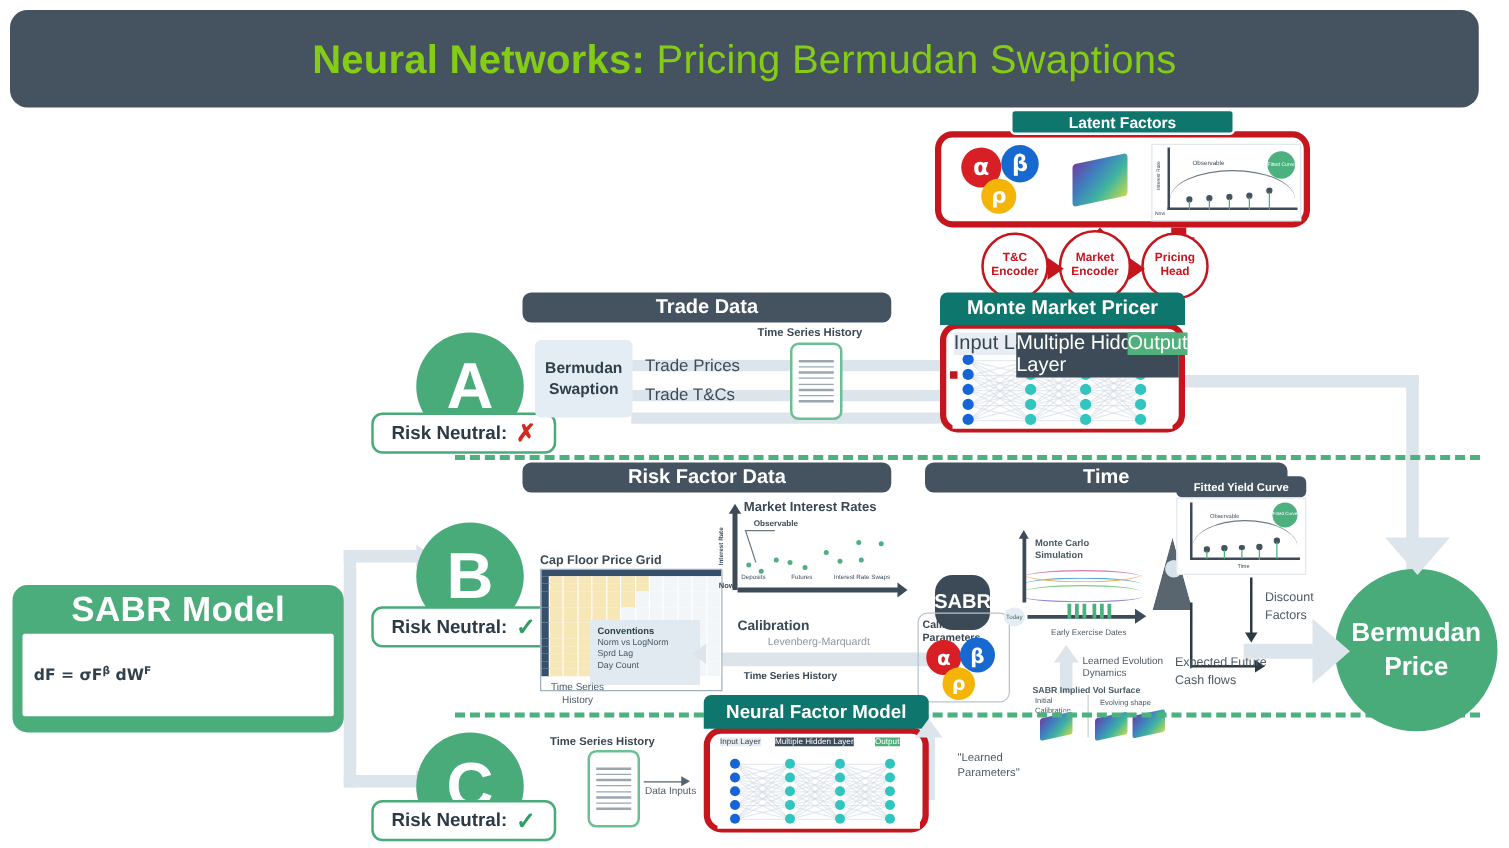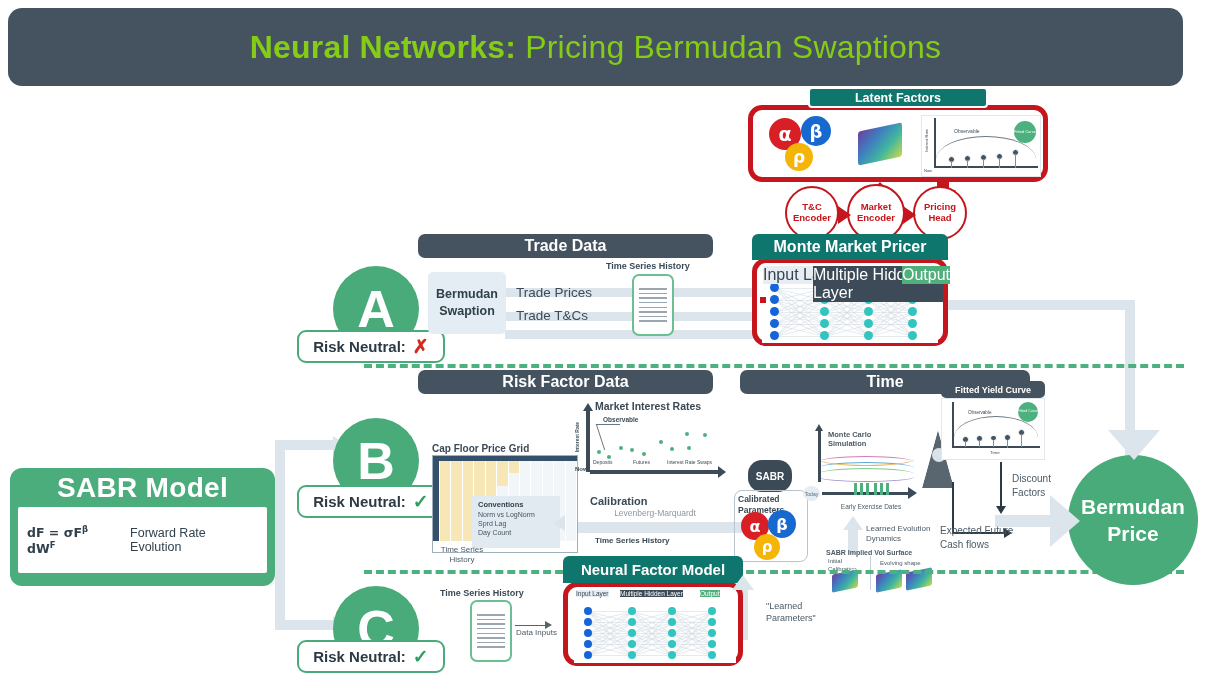--- a/index.html
+++ b/index.html
@@ -608,21 +608,21 @@
 </div>
 
 <div class="abs cap" style="left:590px;top:495px;width:130px;font-size:11px;">Calibration</div>
 <div class="abs cap-s" style="left:590px;top:508px;width:130px;font-size:8.5px;color:#8c98a2;">Levenberg-Marquardt</div>
 <div class="abs" style="left:553px;top:515px;width:0;height:0;border-top:8px solid transparent;border-bottom:8px solid transparent;border-right:12px solid #dde5ec;"></div>
 
 <div class="abs cap" style="left:595px;top:536px;width:120px;font-size:8px;">Time Series History</div>
 
 <div class="abs sect-hdr" style="left:740px;top:370px;width:290px;height:24px;">Time</div>
 
-<div class="abs" style="left:748px;top:460px;width:44px;height:32px;border-radius:14px;background:#3b4a56;color:#fff;font-size:10px;font-weight:700;display:flex;align-items:center;justify-content:center;">SABR</div>
+<div class="abs" style="left:748px;top:460px;width:44px;height:44px;border-radius:14px;background:#3b4a56;color:#fff;font-size:16px;font-weight:700;display:flex;align-items:center;justify-content:center;">SABR</div>
 <div class="abs cap" style="left:738px;top:494px;width:66px;font-size:8.5px;line-height:1.3;">
   <div>Calibrated</div>
   <div>Parameters</div>
 </div>
 <div class="abs greek a" style="left:741px;top:512px;width:28px;height:28px;font-size:16px;">α</div>
 <div class="abs greek b" style="left:768px;top:510px;width:28px;height:28px;font-size:16px;">β</div>
 <div class="abs greek r" style="left:754px;top:534px;width:26px;height:26px;font-size:15px;">ρ</div>
 <div class="abs" style="left:734px;top:490px;width:74px;height:72px;border:1.5px solid #b9c4cd;border-radius:8px;"></div>
 
 <div class="abs cap-s" style="left:828px;top:430px;width:72px;font-size:7.5px;font-weight:700;line-height:1.25;text-align:left;">
@@ -838,21 +838,20 @@
   <div>"Learned</div>
   <div>Parameters"</div>
 </div>
 <div class="abs" style="left:732px;top:575px;width:0;height:0;border-left:11px solid transparent;border-right:11px solid transparent;border-bottom:15px solid #dde5ec;"></div>
 
 <div class="abs" id="sabr-box">
   <div class="hd">SABR Model</div>
   <div class="inner">
     <div class="row">
       <span class="eq">dF = σF<sup>β</sup> dW<sup>F</sup></span>
-      <span class="ds">Forward Rate Evolution</span>
     </div>
   </div>
 </div>
 
 <div class="abs" style="left:1068px;top:455px;width:130px;height:130px;border-radius:50%;background:#48ab79;color:#fff;
             display:flex;flex-direction:column;align-items:center;justify-content:center;font-size:21px;font-weight:700;line-height:1.3;">
   <div>Bermudan</div>
   <div>Price</div>
 </div>
 <div class="abs" style="left:1050px;top:495px;width:0;height:0;border-top:26px solid transparent;border-bottom:26px solid transparent;border-left:30px solid #dde5ec;"></div>

